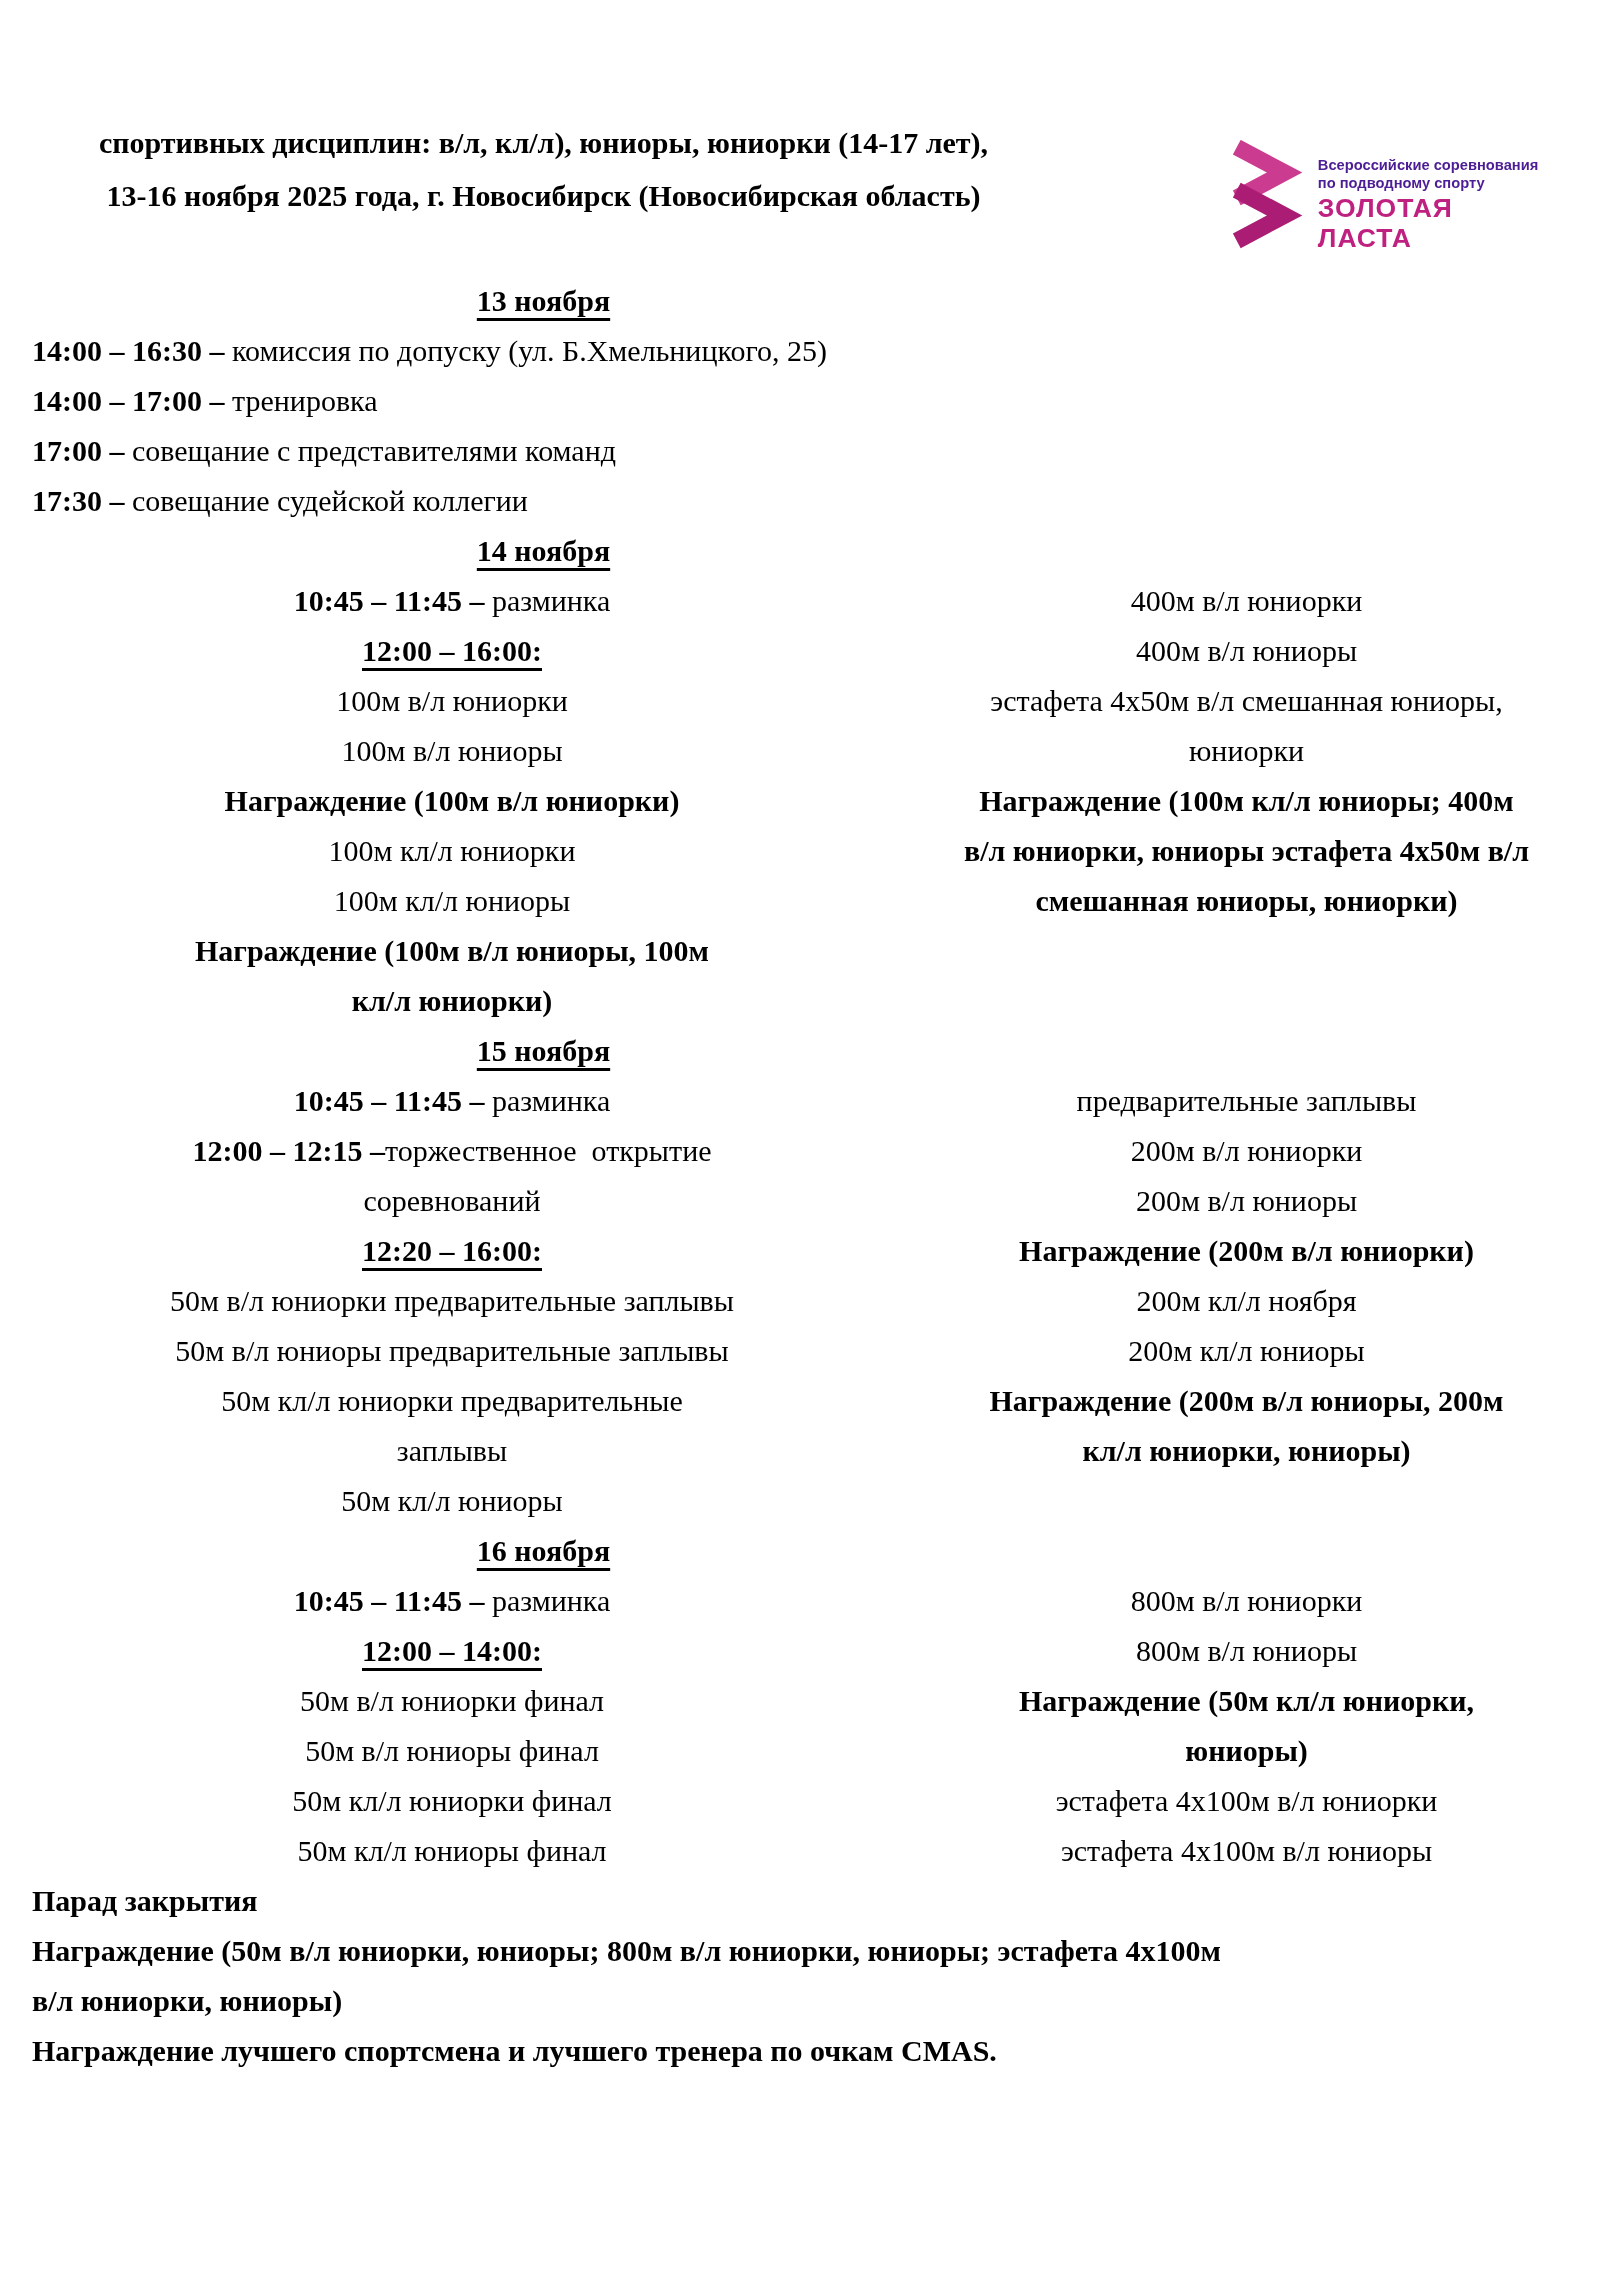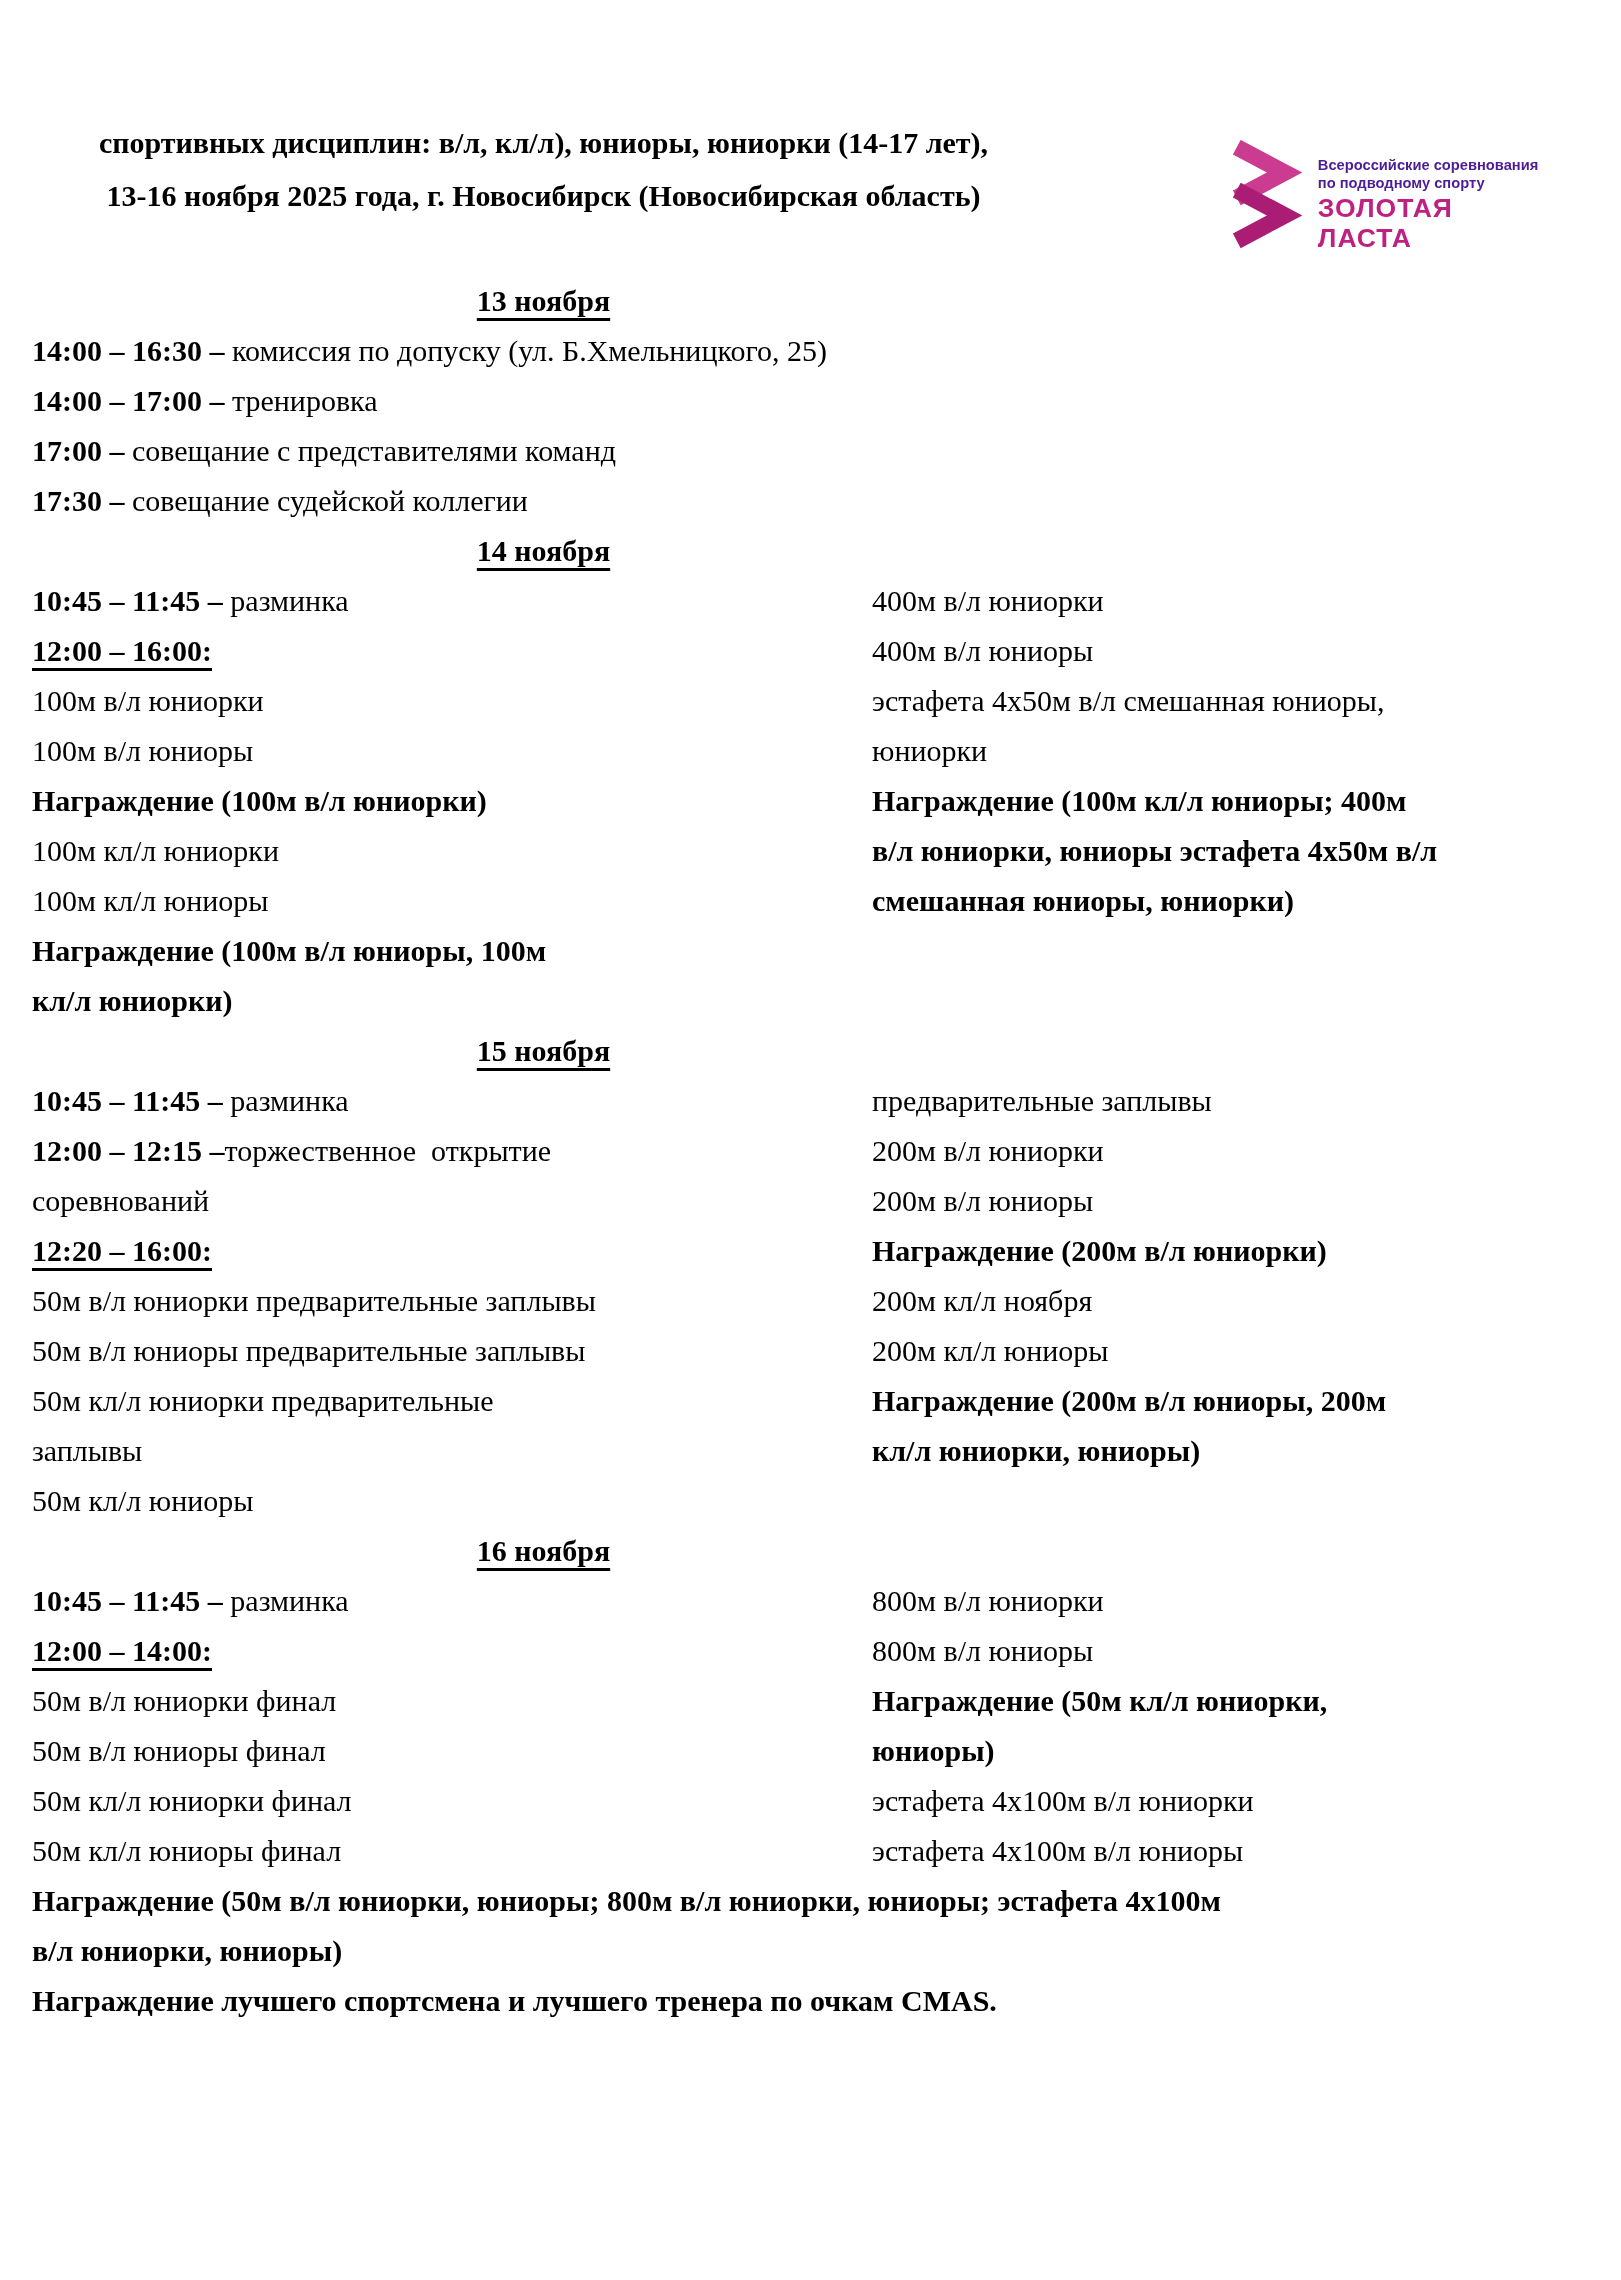--- a/index.html
+++ b/index.html
@@ -26,21 +26,21 @@
   
   .content{margin-left:32px;}
   #sections{margin-top:54px;}
   .section-heading{
     width:1023px;text-align:center;font-size:30px;line-height:50px;font-family:Liberation Serif, serif;
   }
   .section-heading span{
     font-weight:bold;text-decoration:underline;
     text-decoration-thickness:2.9px;text-underline-offset:6.9px;
   }
-  .cols{display:grid;grid-template-columns:840px 1fr;align-items:start;}
+  .cols{display:grid;grid-template-columns:840px 1fr;align-items:start;text-align:center;}
   .line{font-size:30px;line-height:50px;white-space:pre;}
   .line .b{font-weight:bold;}
   .line .u{text-decoration:underline;text-decoration-thickness:2.9px;text-underline-offset:6.9px;}
   .footer-lines{max-width:1558px;}
 </style>
 </head>
 <body>
 
 <div class="page">
 
@@ -129,20 +129,21 @@
           <div>
             <div class="line"><span>800м в/л юниорки</span></div>
             <div class="line"><span>800м в/л юниоры</span></div>
             <div class="line"><span class="b">Награждение (50м кл/л юниорки,</span></div>
             <div class="line"><span class="b">юниоры)</span></div>
             <div class="line"><span>эстафета 4х100м в/л юниорки</span></div>
             <div class="line"><span>эстафета 4х100м в/л юниоры</span></div>
           </div>
         </div>
         <div class="footer-lines">
+          <div class="line"><span class="b">Парад закрытия</span></div>
           <div class="line"><span class="b">Награждение (50м в/л юниорки, юниоры; 800м в/л юниорки, юниоры; эстафета 4х100м</span></div>
           <div class="line"><span class="b">в/л юниорки, юниоры)</span></div>
           <div class="line"><span class="b">Награждение лучшего спортсмена и лучшего тренера по очкам CMAS.</span></div>
         </div>
       </div>
   </div>
 
 </div>
 
 

